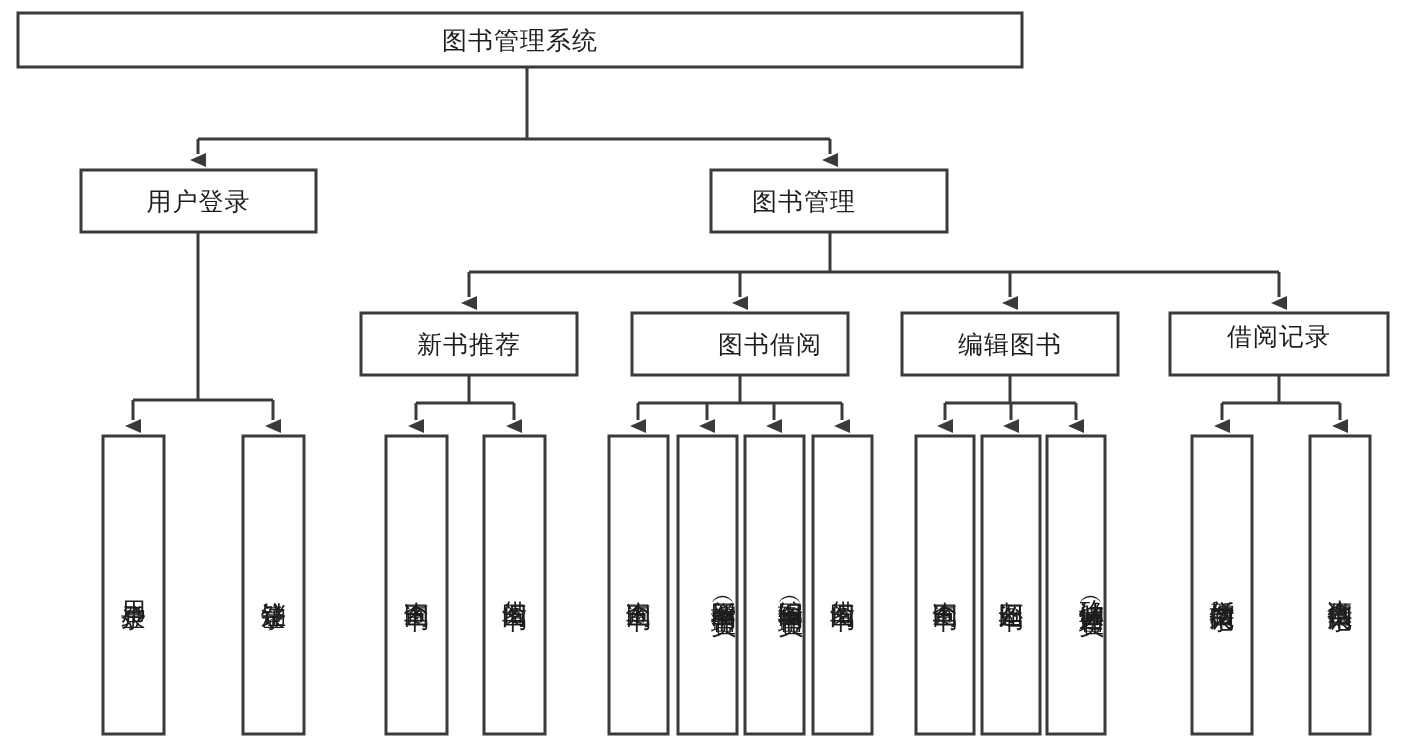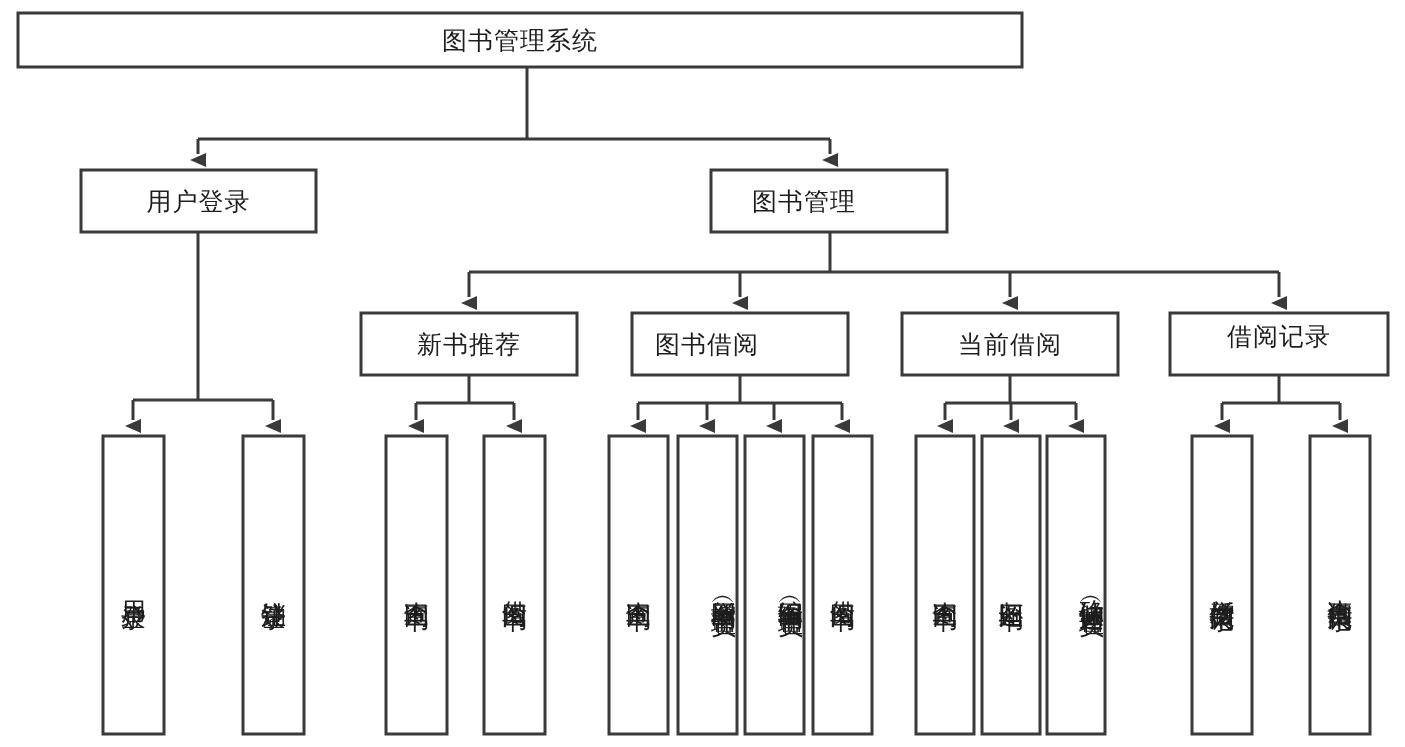--- a/index.html
+++ b/index.html
@@ -156,22 +156,22 @@
     <path class="conn" d="M 1222 403 L 1222 420" marker-end="url(#ah)"></path>
     <path class="conn" d="M 1340 403 L 1340 420" marker-end="url(#ah)"></path>
   </svg>
 
   <div class="hlabel-wrap" style="left:18px; top:13px; width:1004px; height:54px;">图书管理系统</div>
 
   <div class="hlabel-wrap" style="left:81px; top:170px; width:235px; height:62px;">用户登录</div>
   <div class="hlabel-wrap" style="left:686px; top:170px; width:236px; height:62px;">图书管理</div>
 
   <div class="hlabel-wrap" style="left:361px; top:313px; width:216px; height:62px;">新书推荐</div>
-  <div class="hlabel-wrap" style="left:605px; top:313px; width:204px; height:62px;">图书借阅</div>
-  <div class="hlabel-wrap" style="left:902px; top:313px; width:216px; height:62px;">当前借阅</div>
+  <div class="hlabel-wrap" style="left:668px; top:313px; width:204px; height:62px;">图书借阅</div>
+  <div class="hlabel-wrap" style="left:902px; top:313px; width:216px; height:62px;">编辑图书</div>
   <div class="hlabel-wrap" style="left:1170px; top:313px; width:218px; height:46px;">借阅记录</div>
 
   <div class="vlabel-wrap" style="left:103px; top:436px; width:61px; height:298px;">用户登录</div>
   <div class="vlabel-wrap" style="left:243px; top:436px; width:61px; height:298px;">注销登录</div>
 
   <div class="vlabel-wrap" style="left:386px; top:436px; width:61px; height:298px;">查询图书</div>
   <div class="vlabel-wrap" style="left:484px; top:436px; width:61px; height:298px;">借阅图书</div>
 
   <div class="vlabel-wrap" style="left:609px; top:436px; width:59px; height:298px;">查询图书</div>
   <div class="vlabel-wrap" style="left:678px; top:436px; width:59px; height:298px; align-items:flex-start; padding-top:8px; box-sizing:border-box;">新增图书（管理员）</div>

